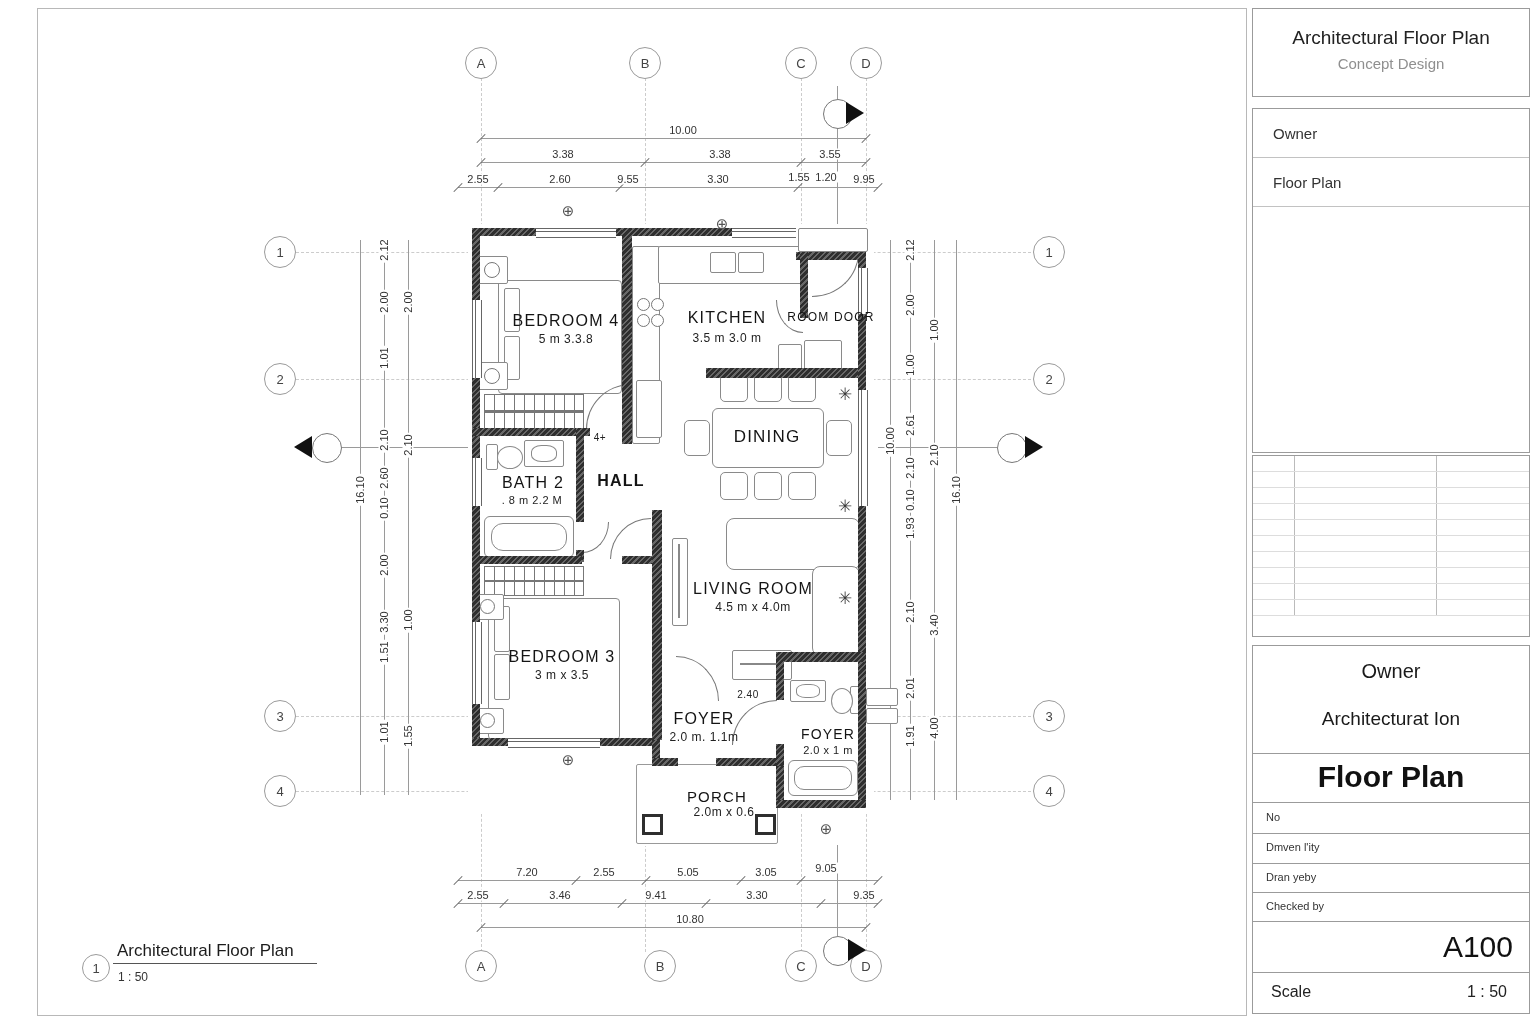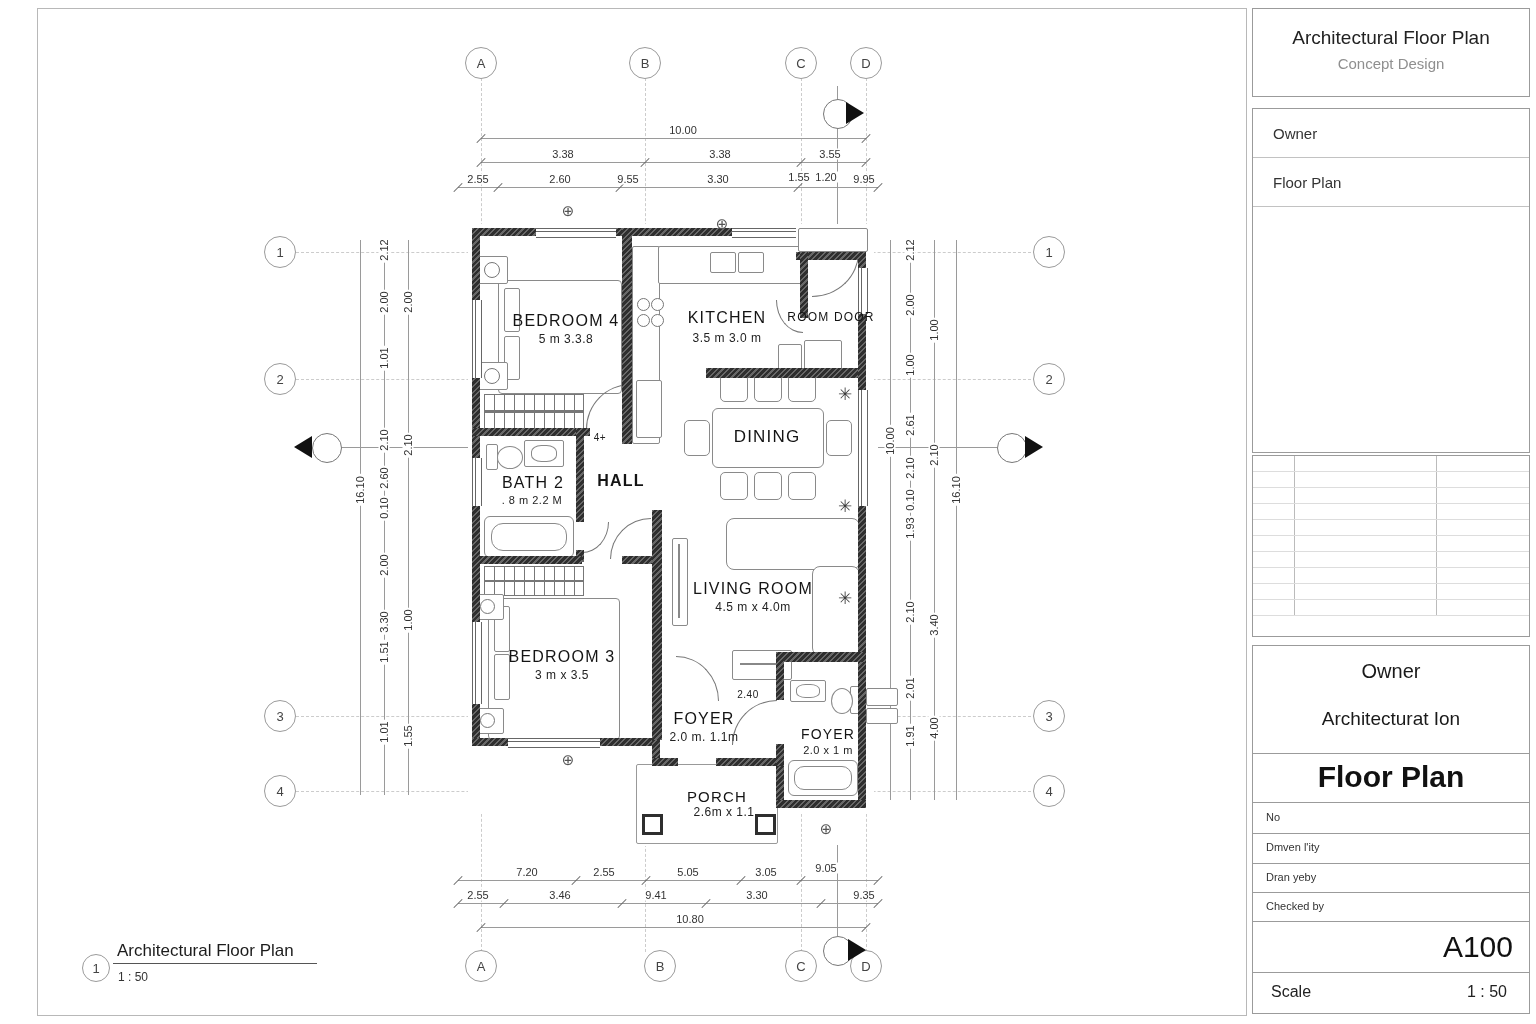--- a/index.html
+++ b/index.html
@@ -377,21 +377,21 @@
   <span class="room" style="left:621px;top:481px;font-weight:bold;">HALL</span>
   <span class="room" style="left:753px;top:589px;">LIVING ROOM</span>
   <span class="rsub" style="left:753px;top:607px;">4.5 m x 4.0m</span>
   <span class="room" style="left:562px;top:657px;">BEDROOM 3</span>
   <span class="rsub" style="left:562px;top:675px;">3 m x 3.5</span>
   <span class="room" style="left:704px;top:719px;">FOYER</span>
   <span class="rsub" style="left:704px;top:737px;">2.0 m. 1.1m</span>
   <span class="room" style="left:828px;top:734px;font-size:14px;">FOYER</span>
   <span class="rsub" style="left:828px;top:750px;font-size:11px;">2.0 x 1 m</span>
   <span class="room" style="left:717px;top:796px;font-size:15px;">PORCH</span>
-  <span class="rsub" style="left:724px;top:812px;">2.6m x 1.1</span>
+  <span class="rsub" style="left:724px;top:812px;">2.0m x 0.6</span>
   <span class="rsub" style="left:748px;top:694px;font-size:10px;">2.40</span>
   <span class="rsub" style="left:600px;top:437px;font-size:10px;">4+</span>
 
   <span class="sym" style="left:568px;top:211px;">⊕</span>
   <span class="sym" style="left:722px;top:224px;">⊕</span>
   <span class="sym" style="left:568px;top:760px;">⊕</span>
   <span class="sym" style="left:826px;top:829px;">⊕</span>
 
   <div class="bub" style="left:96px;top:968px;width:26px;height:26px;">
       <span>1</span>

